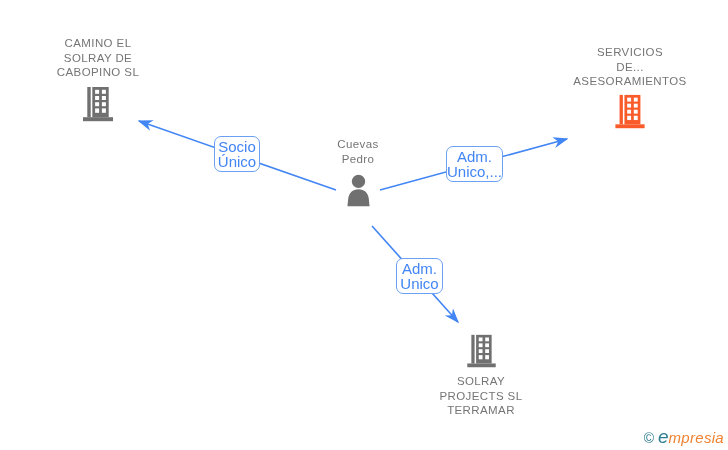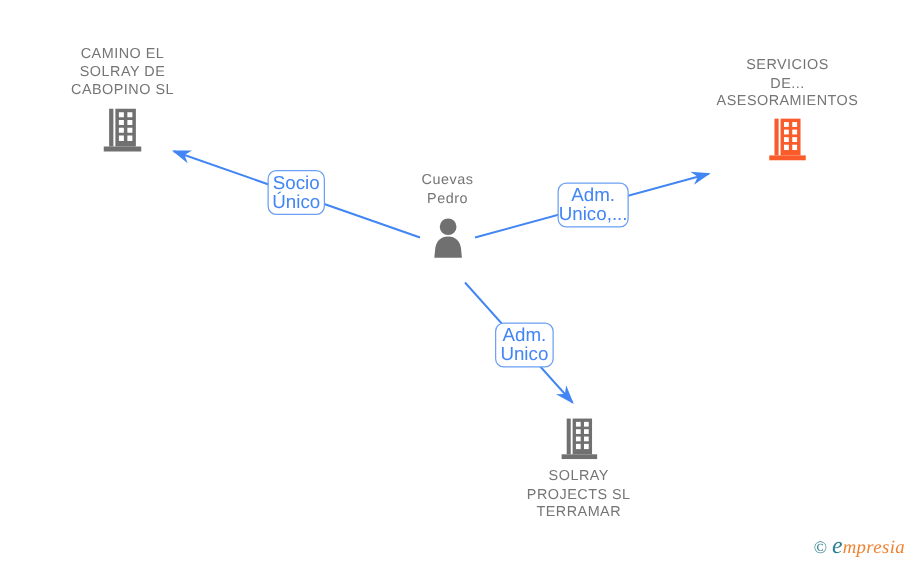--- a/index.html
+++ b/index.html
@@ -41,21 +41,21 @@
     border-radius:7px;
     color:var(--edge-blue);
     font-size:15px;line-height:15px;
     display:flex;flex-direction:column;
     align-items:center;justify-content:center;
     cursor:pointer;
   }
   .edge-label span{display:block;white-space:nowrap;}
   .watermark{
     position:absolute;right:4px;bottom:2px;
-    font-family:Liberation Serif, serif;
+    font-family:Liberation Sans, sans-serif;
     font-style:italic;
     font-size:15px;
     white-space:nowrap;
   }
   .watermark .copy{color:var(--logo-teal);font-style:normal;font-size:14px;margin-right:4px;}
   .watermark .brand-e{color:var(--logo-teal);font-size:19px;}
   .watermark .brand-rest{color:var(--logo-orange);letter-spacing:.3px;}
 </style>
 </head>
 <body>
@@ -126,21 +126,21 @@
       <span>Cuevas</span>
       <span>Pedro</span>
     </div>
     <div class="icon-wrap" style="margin-top:8px;">
       <svg class="person-svg" width="31" height="33">
         <use href="#sym-person"></use>
       </svg>
     </div>
   </div>
 
-  <div class="node" style="left:383px;top:332px;width:160px;">
+  <div class="node" style="left:401px;top:332px;width:160px;">
     <div class="icon-wrap">
       <svg class="building" width="33" height="36">
         <use href="#sym-building"></use>
       </svg>
     </div>
     <div class="node-label" style="margin-top:6px;">
       <span>SOLRAY</span>
       <span>PROJECTS  SL</span>
       <span>TERRAMAR</span>
     </div>

